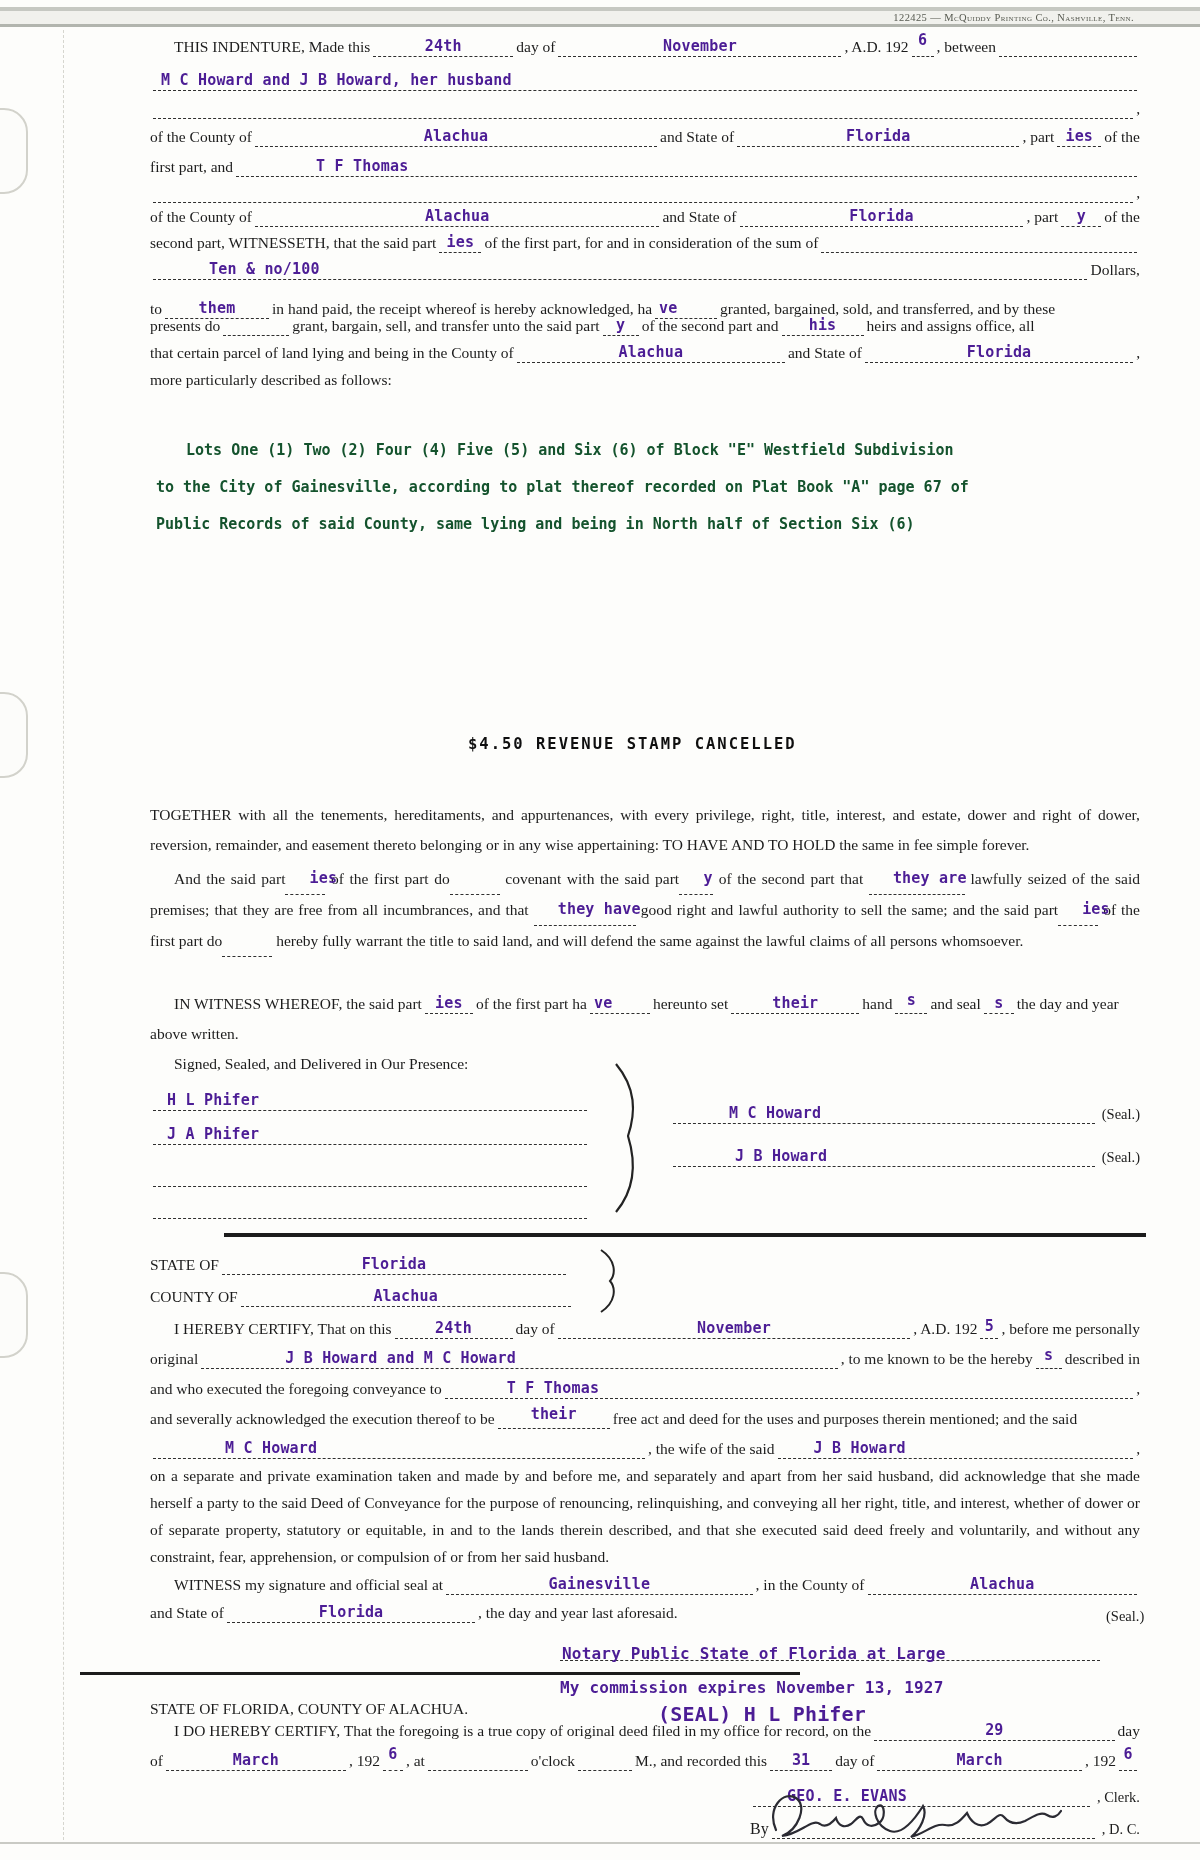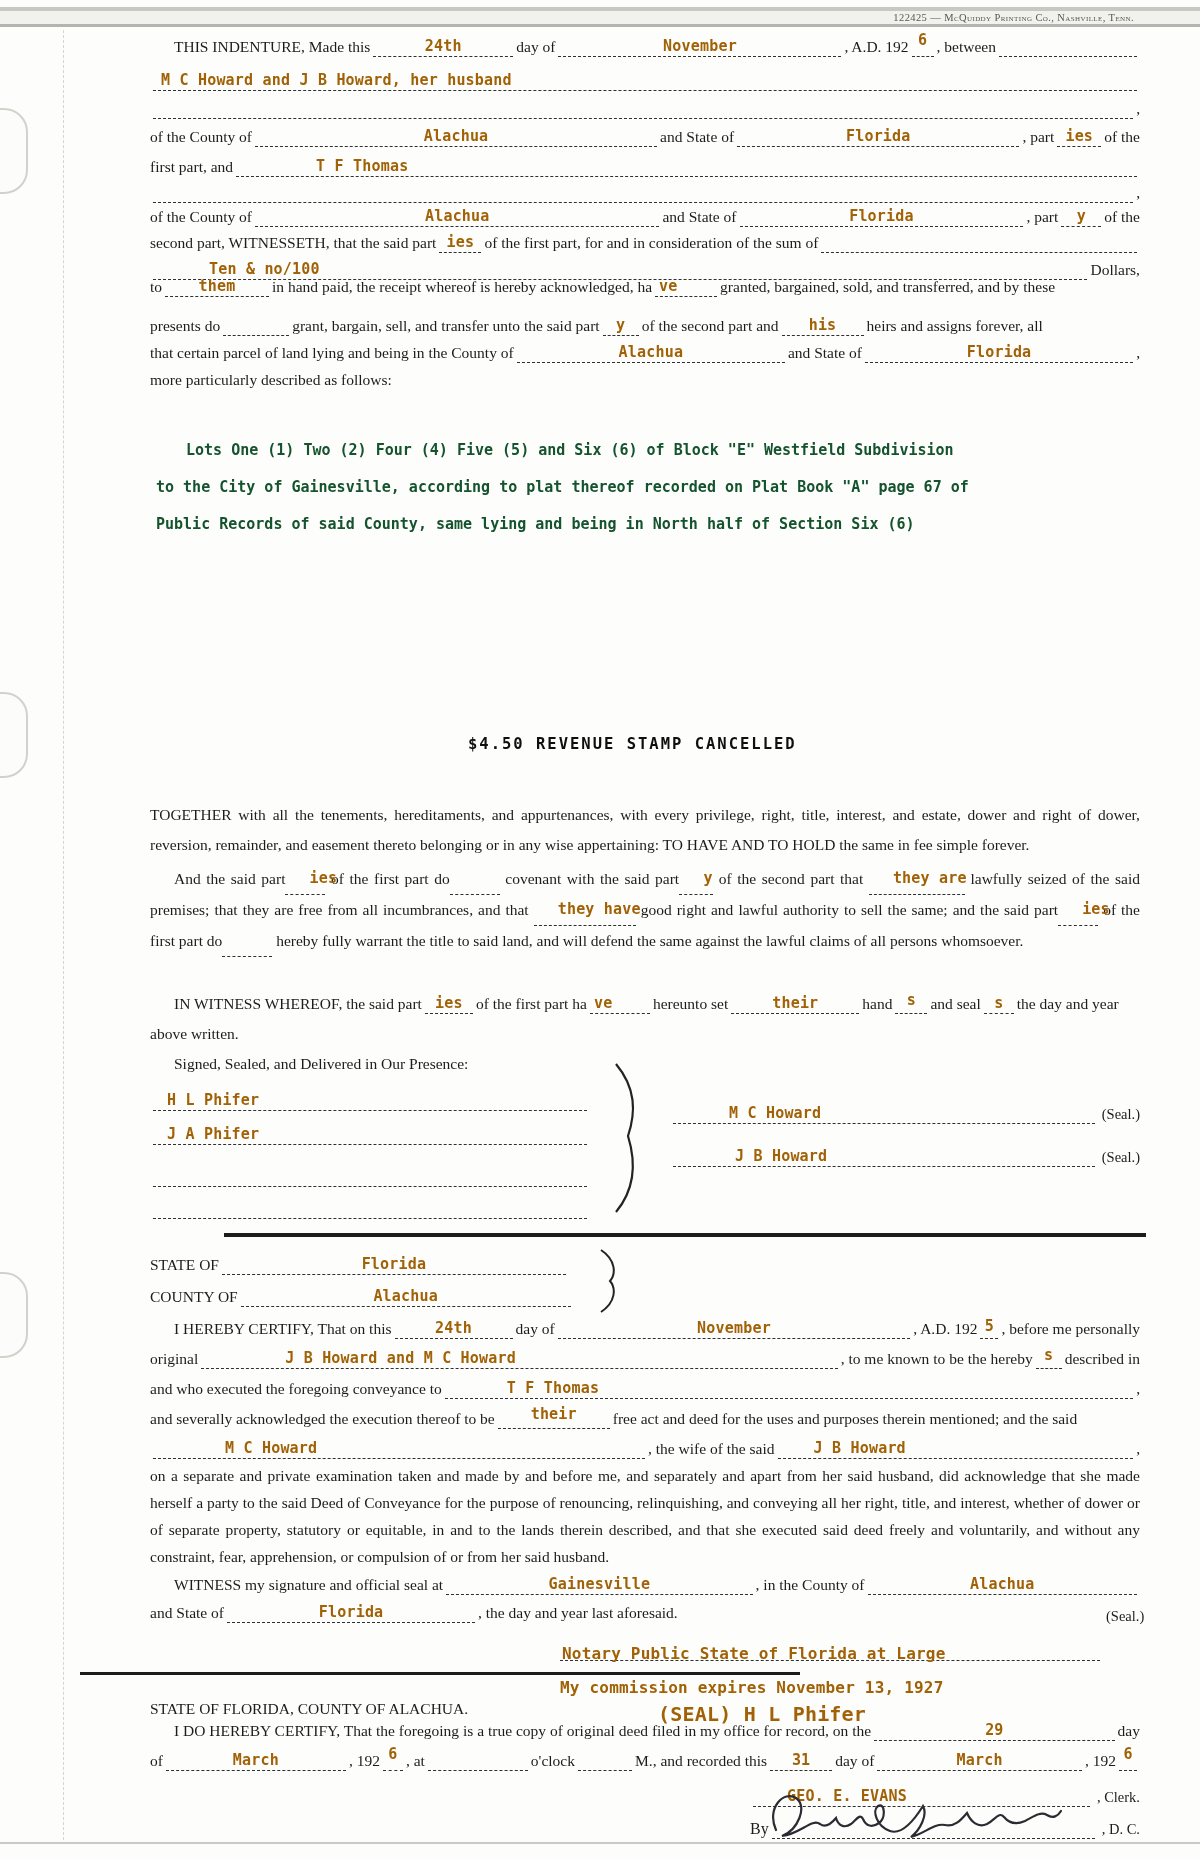--- a/index.html
+++ b/index.html
@@ -16,21 +16,21 @@
   .content{position:absolute;left:150px;top:0;width:990px;}
   .ln{position:absolute;left:0;width:990px;display:flex;align-items:baseline;font-size:15.5px;white-space:nowrap;}
   .pt{flex:0 0 auto;}
   .ind{padding-left:24px;}
   .fill{position:relative;display:flex;justify-content:center;align-items:baseline;
     border-bottom:1.6px dashed #2f2f2f;margin:0 3px;min-width:0;}
   .fill.grow{flex:1 1 auto;}
   .fill.left{justify-content:flex-start;}
   .blank::after{content:"\00a0";}
   .typed{font-family:"DejaVu Sans Mono","Liberation Mono",monospace;font-weight:700;font-size:15px;
-    color:#a16207;letter-spacing:.2px;position:relative;top:-1px;white-space:nowrap;}
+    color:#4c1d95;letter-spacing:.2px;position:relative;top:-1px;white-space:nowrap;}
   .raised{top:-7px;}
   .para{position:absolute;left:0;width:990px;text-align:justify;font-size:15.5px;line-height:30px;white-space:normal;}
   .ifill{display:inline-block;border-bottom:1.6px dashed #2f2f2f;text-align:center;vertical-align:baseline;}
   .mono-block{position:absolute;left:6px;width:980px;font-family:"DejaVu Sans Mono","Liberation Mono",monospace;
     font-weight:700;font-size:15px;line-height:37px;color:#14532d;}
   .stamp{position:absolute;left:318px;font-family:"DejaVu Sans Mono","Liberation Mono",monospace;
     font-weight:700;font-size:15.5px;letter-spacing:2px;color:#0f0f0f;}
   .rule-heavy{position:absolute;height:4px;background:#1c1c1c;}
   .rule-bottom{position:absolute;top:1842px;left:0;width:1200px;height:2px;background:#c9cac4;}
   .sigrow{position:absolute;left:0;width:990px;display:flex;align-items:baseline;box-sizing:border-box;}
@@ -135,21 +135,21 @@
       <div class="fill grow blank"></div>
     </div>
 
     <div class="ln" style="top:261px">
       <div class="fill grow left" style="padding-left:56px">
           <span class="typed">Ten &amp; no/100</span>
         </div>
       <span class="pt">Dollars,</span>
     </div>
 
-    <div class="ln" style="top:278px">
+    <div class="ln" style="top:300px">
       <span class="pt">to</span>
       <div class="fill" style="width:104px">
           <span class="typed">them</span>
         </div>
       <span class="pt">in hand paid, the receipt whereof is hereby acknowledged, ha</span>
       <div class="fill left" style="width:58px;padding-left:4px">
           <span class="typed">ve</span>
         </div>
       <span class="pt">granted, bargained, sold, and transferred, and by these</span>
     </div>
@@ -158,21 +158,21 @@
       <span class="pt">presents do</span>
       <div class="fill blank" style="width:66px"></div>
       <span class="pt">grant, bargain, sell, and transfer unto the said part</span>
       <div class="fill" style="width:36px">
           <span class="typed">y</span>
         </div>
       <span class="pt">of the second part and</span>
       <div class="fill" style="width:82px">
           <span class="typed">his</span>
         </div>
-      <span class="pt">heirs and assigns forever, all</span>
+      <span class="pt">heirs and assigns office, all</span>
     </div>
 
     <div class="ln" style="top:344px">
       <span class="pt">that certain parcel of land lying and being in the County of</span>
       <div class="fill grow">
           <span class="typed">Alachua</span>
         </div>
       <span class="pt">and State of</span>
       <div class="fill grow">
           <span class="typed">Florida</span>

